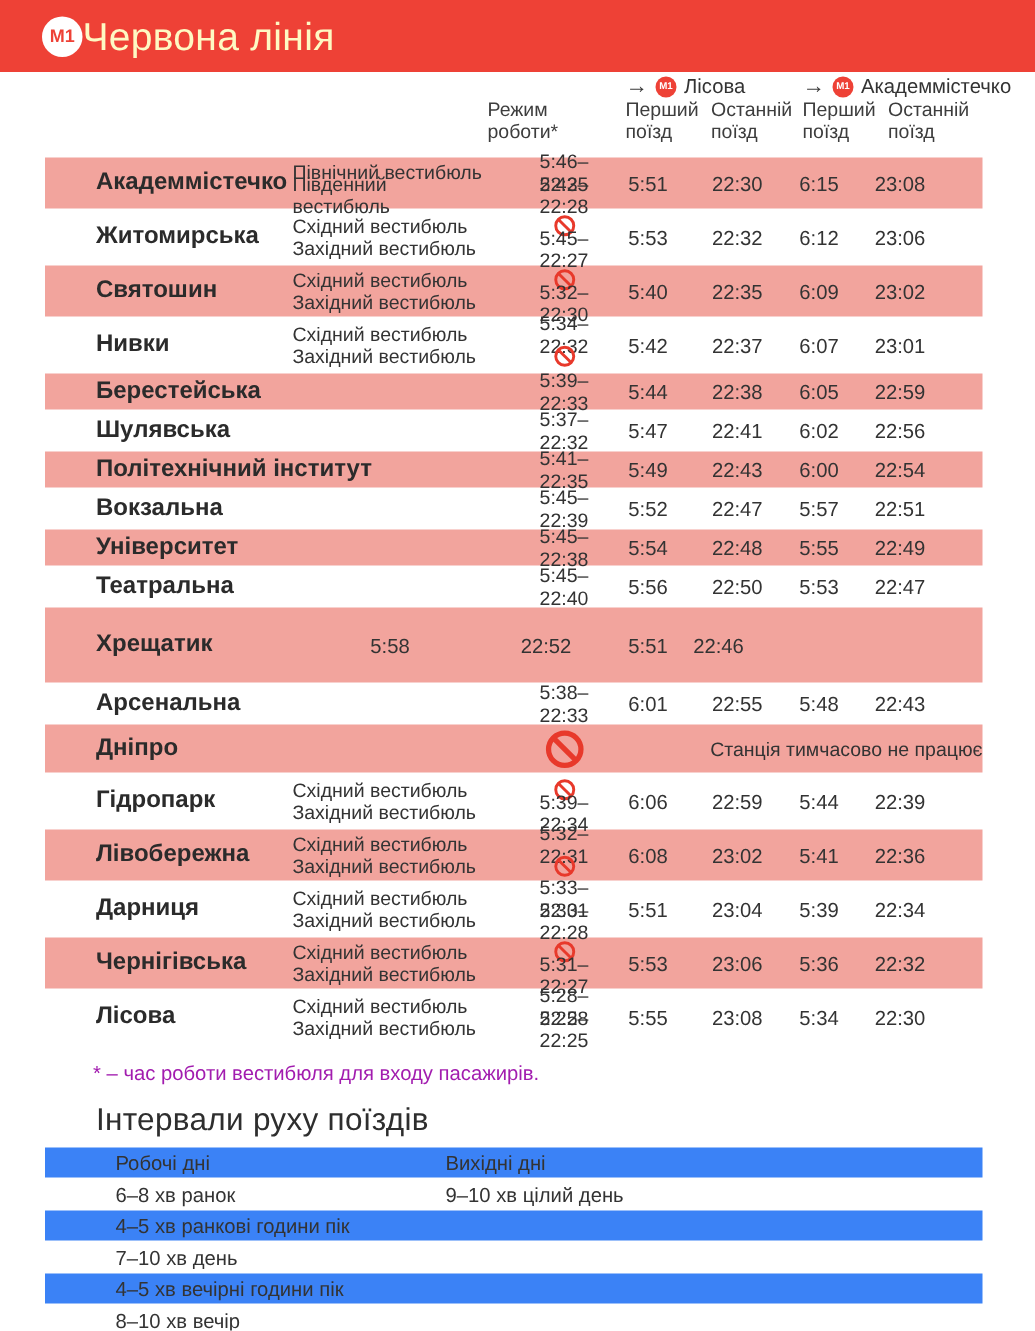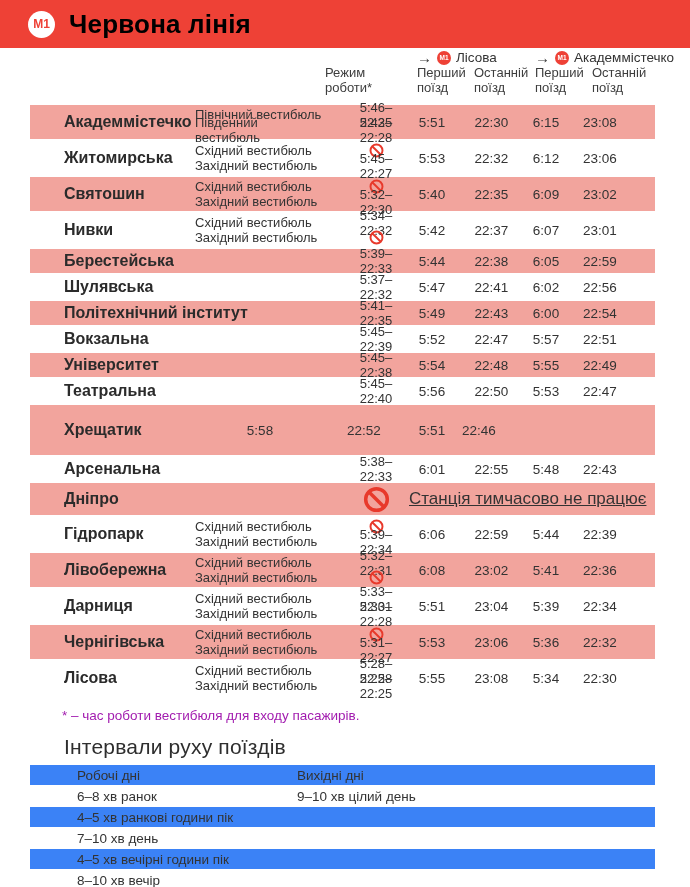--- a/index.html
+++ b/index.html
@@ -8,21 +8,21 @@
     width:690px; height:887px; position:relative; overflow:hidden;
     font-family:"Liberation Sans", sans-serif; color:#333;
   }
   
   .topbar { height:48px; background:#ee4136; display:flex; align-items:center; padding-left:28px; }
   .m-badge-white {
     width:27px; height:27px; border-radius:50%; background:#fff; color:#ee4136;
     font-weight:bold; font-size:12px; display:flex; align-items:center; justify-content:center;
     flex:0 0 auto;
   }
-  .topbar-title { color:#000000; font-size:26px; font-weight:bold; margin-left:14px; letter-spacing:.2px; }
+  .topbar-title { color:#fef9c3; font-size:26px; font-weight:normal; letter-spacing:.2px; }
 
   
   .thead { position:relative; height:48px; margin:7px 0 0 30px; width:625px; color:#3d3d3d; }
   .h-regime { position:absolute; left:295px; top:10px; width:62px; font-size:13px; line-height:15px; }
   .dir { position:absolute; top:-6px; font-size:13.5px; display:flex; align-items:center; gap:5px; white-space:nowrap; color:#333; }
   .dir-1 { left:387px; } .dir-2 { left:505px; }
   .dir .arrow { font-size:15px; color:#3a3a3a; }
   .m-badge-red {
     width:14px; height:14px; border-radius:50%; background:#ee4136; color:#fff;
     font-weight:bold; font-size:6.5px; display:inline-flex; align-items:center; justify-content:center;
@@ -39,21 +39,21 @@
   .trow.pink { background:#f2a49d; }
   .c-station { padding-left:34px; font-size:16px; font-weight:600; color:#2b2b2b; white-space:nowrap; overflow:visible; }
   .c-vest, .c-regime { font-size:13px; line-height:15px; padding:2px 0; }
   .c-regime { text-align:center;margin-left:24px; }
   .c-regime .rl, .c-vest .vl { height:15px; display:flex; align-items:center; }
   .c-vest .vl { justify-content:flex-start; }
   .c-regime .rl { justify-content:center; }
   .c-time { text-align:center; }
   .c-time.last { padding-right:25px; }
   .no-icon { display:inline-block; vertical-align:middle; }
-  .closed-row .notice { grid-column:4 / 8; font-size:17px; text-align:left; padding-left:6px;text-decoration:underline; }
+  .closed-row .notice { grid-column:4 / 8; font-size:13px; text-align:right; padding-left:6px; }
   .closed-row .c-regime { display:flex; justify-content:center; align-items:center; }
 
   
   .footnote { margin:13px 0 0 62px; font-size:13.5px; color:#a21caf; }
   .intervals-heading { margin:12px 0 6px 64px; font-size:21px; color:#2e2e2e; font-weight:500; letter-spacing:.2px; }
   .itable { margin-left:30px; width:625px; }
   .irow { display:grid; grid-template-columns:237px 1fr; min-height:20px; align-items:center; font-size:13.5px; margin:1px 0; padding:1px 0; }
   .irow.pink { background:#3b82f6; }
   .irow .ileft { padding-left:47px; white-space:nowrap; }
   .irow .iright { padding-left:30px; }

